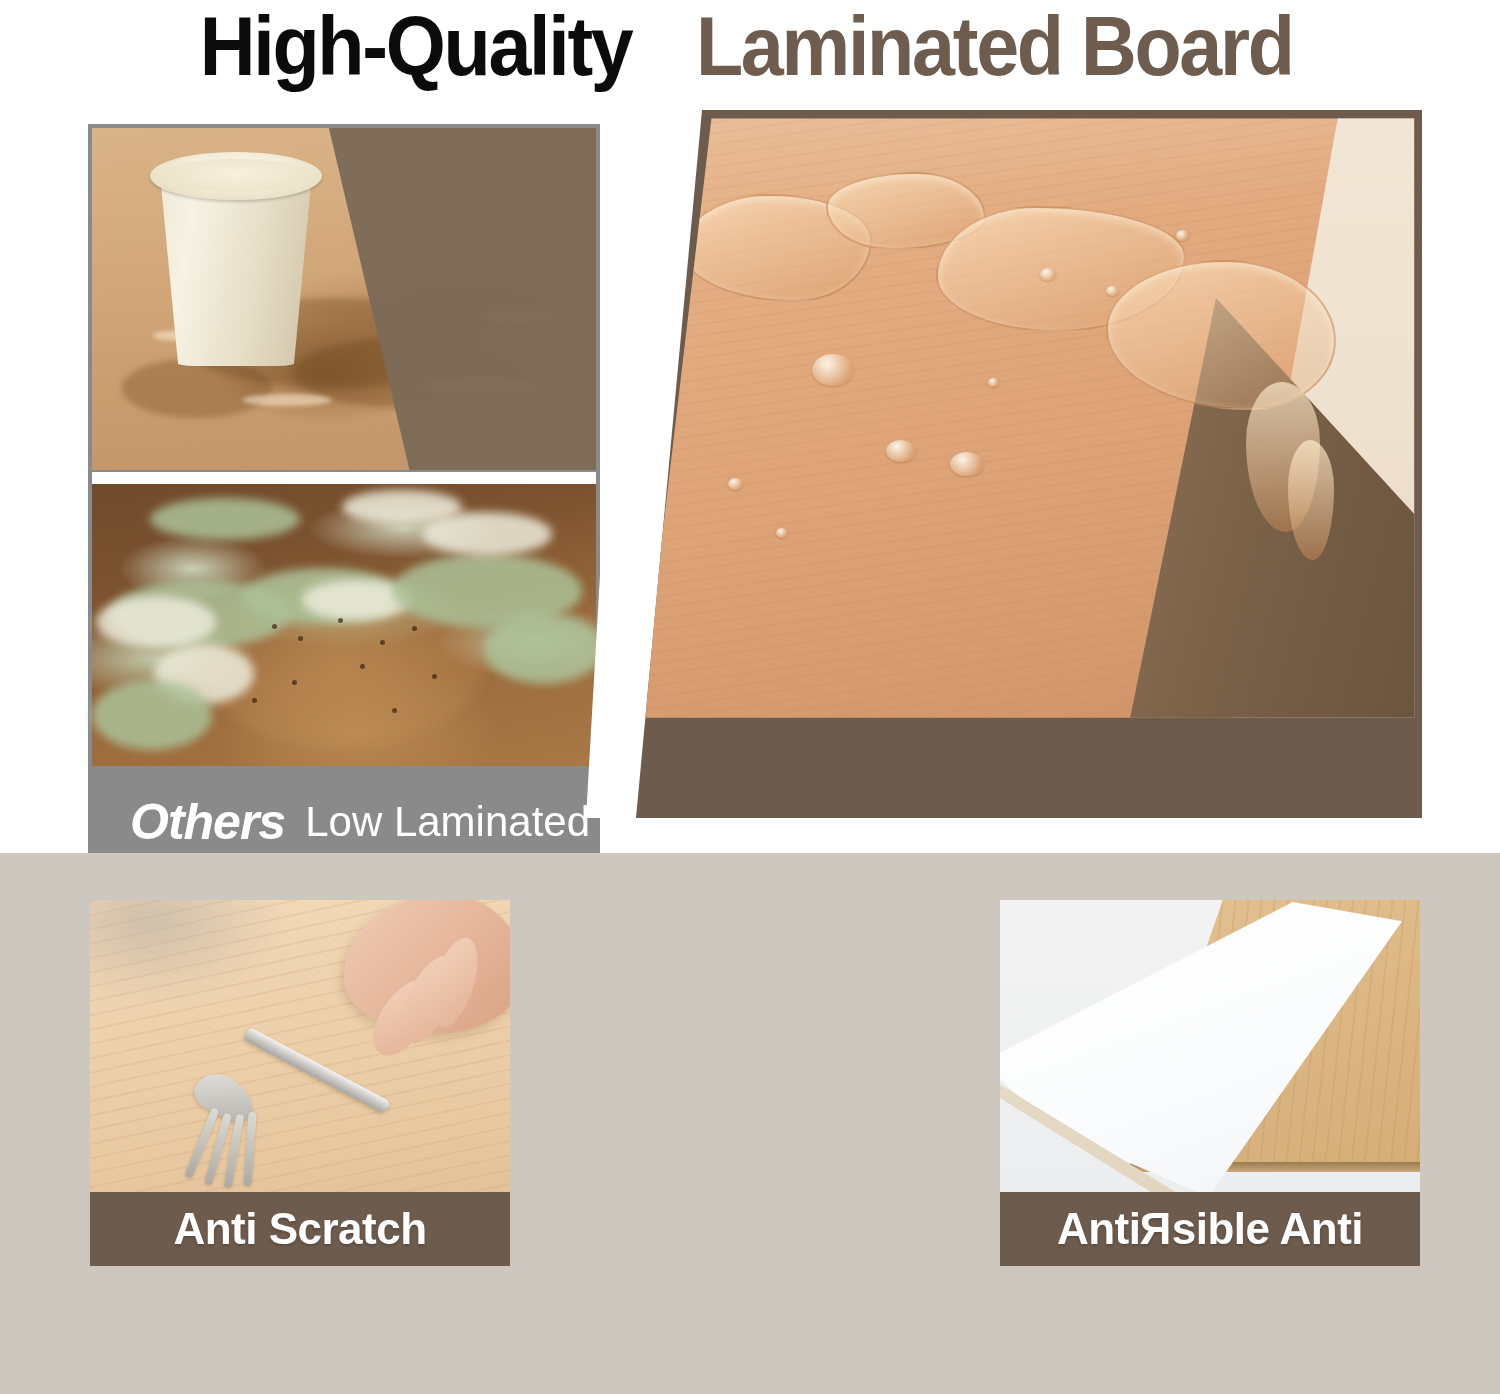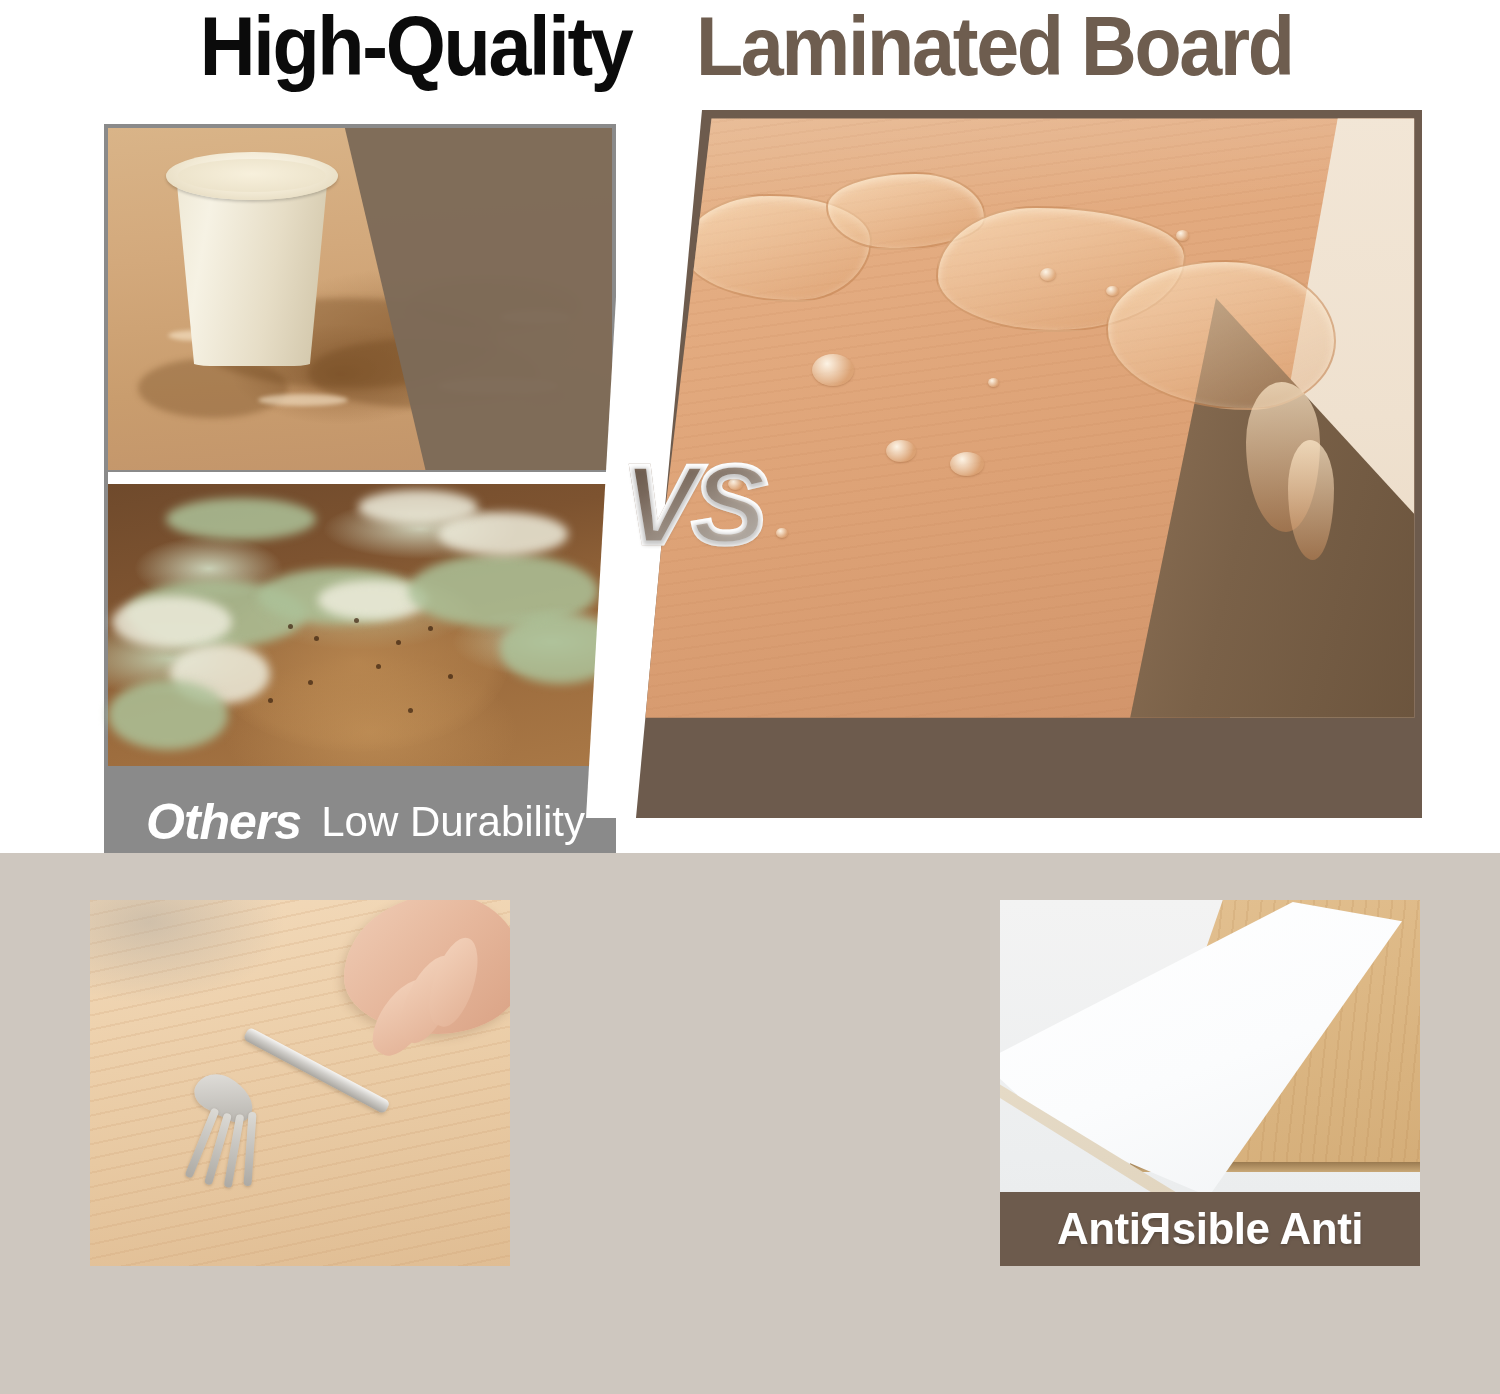--- a/index.html
+++ b/index.html
@@ -33,21 +33,21 @@
 
   
   .compare {
     position:absolute;
     left:88px; top:110px;
     width:1334px; height:708px;
   }
 
   
   .others-col {
-    position:absolute; left:16px; top:14px;
+    position:absolute; left:0; top:14px;
     width:512px; height:694px;
     background:#8a8a8a;
     padding:4px 4px 0 4px;
   }
 
   .photo-spill {
     position:absolute; left:4px; top:4px;
     width:504px; height:342px;
     background:
       radial-gradient(ellipse 150px 70px at 46% 72%, rgba(120,75,35,.55), rgba(120,75,35,0) 72%),
@@ -437,21 +437,21 @@
       <div class="mold-dot" style="left:320px; top:142px;"></div>
       <div class="mold-dot" style="left:268px; top:180px;"></div>
       <div class="mold-dot" style="left:200px; top:196px;"></div>
       <div class="mold-dot" style="left:340px; top:190px;"></div>
       <div class="mold-dot" style="left:160px; top:214px;"></div>
       <div class="mold-dot" style="left:300px; top:224px;"></div>
     </div>
 
     <div class="label-others">
       <span class="lbl-strong">Others</span>
-      <span class="lbl-light">Low Durability</span>
+      <span class="lbl-light">Low Laminated</span>
     </div>
   </div>
 
   <div class="slash"></div>
 
   <div class="ours-col">
     <div class="ours-inner">
       <div class="photo-water">
         <div class="bg-wall"></div>
         <div class="table-edge"></div>
@@ -470,41 +470,41 @@
         <div class="bead" style="left:470px; top:176px; width:13px; height:10px;"></div>
         <div class="bead" style="left:92px;  top:368px; width:15px; height:12px;"></div>
         <div class="bead" style="left:140px; top:418px; width:12px; height:10px;"></div>
         <div class="bead" style="left:352px; top:268px; width:11px; height:9px;"></div>
         <div class="bead" style="left:540px; top:120px; width:13px; height:11px;"></div>
       </div>
     </div>
 
   </div>
 
-  <div class="vs">
-    <span class="vs-text">VS</span>
-  </div>
 </div>
 
 <div class="feature-strip">
   <div class="feature-row">
 
     <div class="feature-card">
       <div class="card-img img-scratch">
         <div class="hand-scratch"></div>
         <div class="finger" style="left:292px; top:74px;  width:44px; height:86px; transform:rotate(34deg);"></div>
         <div class="finger" style="left:318px; top:52px;  width:42px; height:94px; transform:rotate(26deg);"></div>
         <div class="finger" style="left:344px; top:36px;  width:40px; height:92px; transform:rotate(18deg);"></div>
         <div class="fork-handle"></div>
         <div class="fork-head"></div>
         <div class="tine" style="left:108px; top:206px; transform:rotate(22deg);"></div>
         <div class="tine" style="left:124px; top:212px; transform:rotate(16deg);"></div>
         <div class="tine" style="left:140px; top:214px; transform:rotate(10deg);"></div>
         <div class="tine" style="left:156px; top:212px; transform:rotate(4deg);"></div>
       </div>
+      <div class="caption">
+        <span>Anti Scratch</span>
+      </div>
     </div>
 
     <div class="feature-card mid">
       <div class="card-img img-reverse">
         <div class="board-wood"></div>
         <div class="board-wood-edge"></div>
         <div class="board-white"></div>
         <div class="board-white-core"></div>
       </div>
       <div class="caption">

